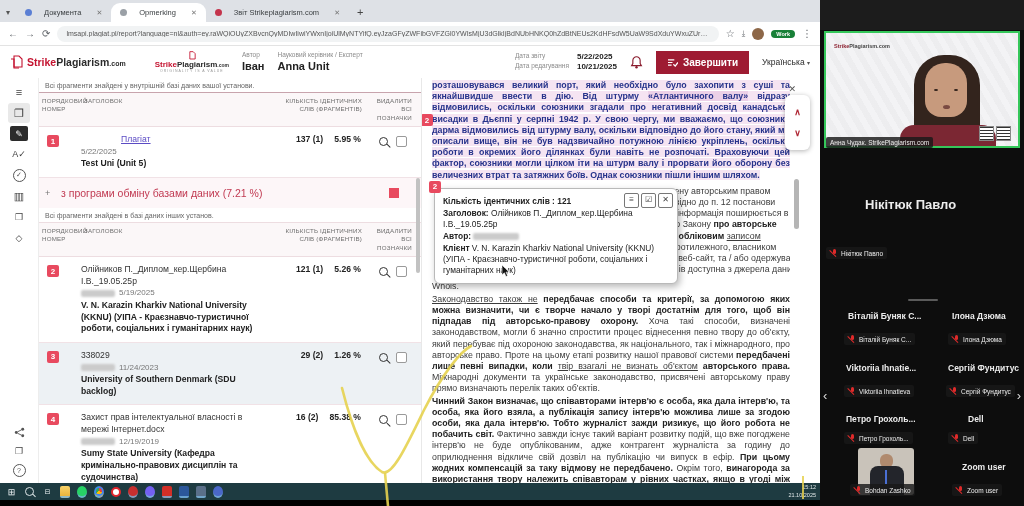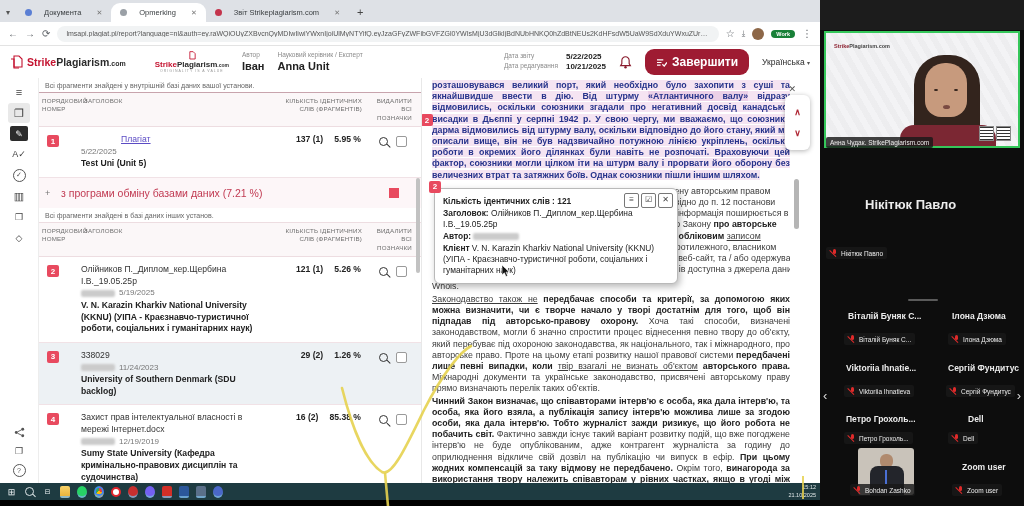--- a/index.html
+++ b/index.html
@@ -31,21 +31,21 @@
   .brand{font-size:10.5px;font-weight:bold;color:#2b2b2b;white-space:nowrap;}
   .brand .rd{color:#c4122f;}
   .logo2{display:flex;flex-direction:column;align-items:center;line-height:1;margin-left:16px;}
   .logo2 .brand{font-size:8px;}
   .tagline{font-size:3.5px;color:#999;letter-spacing:1px;margin-top:1.5px;}
   .hblock{display:flex;flex-direction:column;gap:2px;line-height:1;}
   .hlabel{font-size:6.5px;color:#8b8b8b;}
   .hval{font-size:11px;font-weight:bold;color:#222;}
   .dates{display:grid;grid-template-columns:auto auto;gap:2px 8px;line-height:1;margin-left:auto;}
   .dates .hval{font-size:8px;}
-  .finishbtn{background:#9e1b32;color:#fff;font-size:12px;font-weight:bold;padding:6px 11px;border-radius:9px;
+  .finishbtn{background:#9e1b32;color:#fff;font-size:10px;font-weight:bold;padding:6px 11px;border-radius:0;
              display:flex;align-items:center;gap:5px;white-space:nowrap;}
   .lang{font-size:8.5px;color:#2b2b2b;white-space:nowrap;}
   .lang .car{font-size:6px;color:#555;}
   
   .content{position:absolute;top:78px;left:0;width:820px;bottom:17px;display:flex;overflow:hidden;}
   .rail{width:38px;border-right:1px solid #ededed;display:flex;flex-direction:column;align-items:center;
         padding-top:4px;gap:1px;position:relative;background:#fff;}
   .ric{width:22px;height:20px;display:flex;align-items:center;justify-content:center;color:#3e3e3e;
        font-size:11px;border-radius:3px;}
   .ric.active{background:#e9e9e9;}

